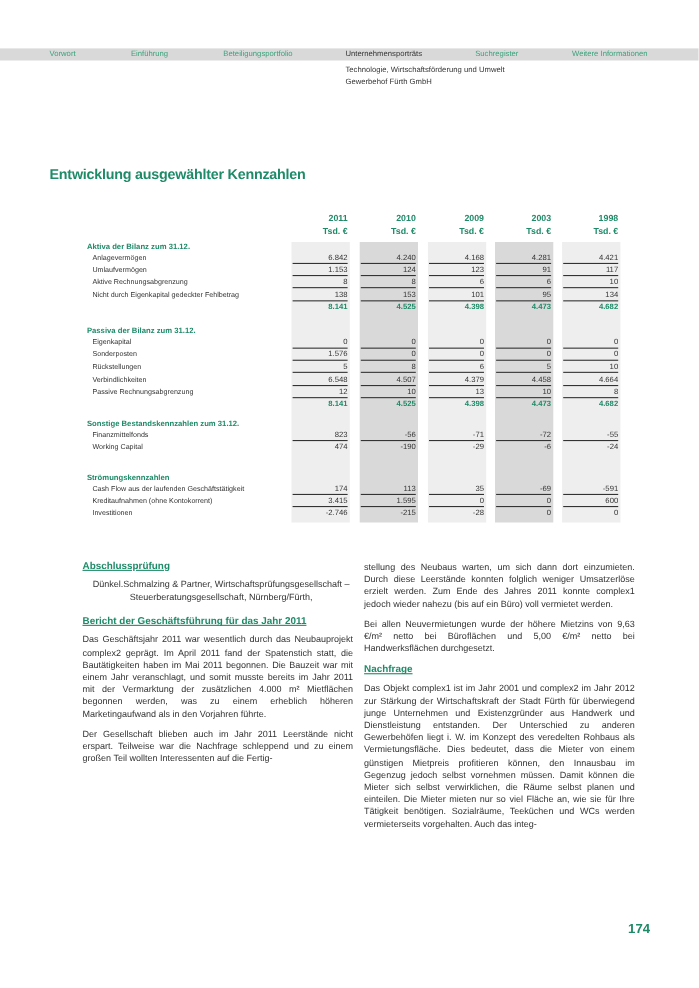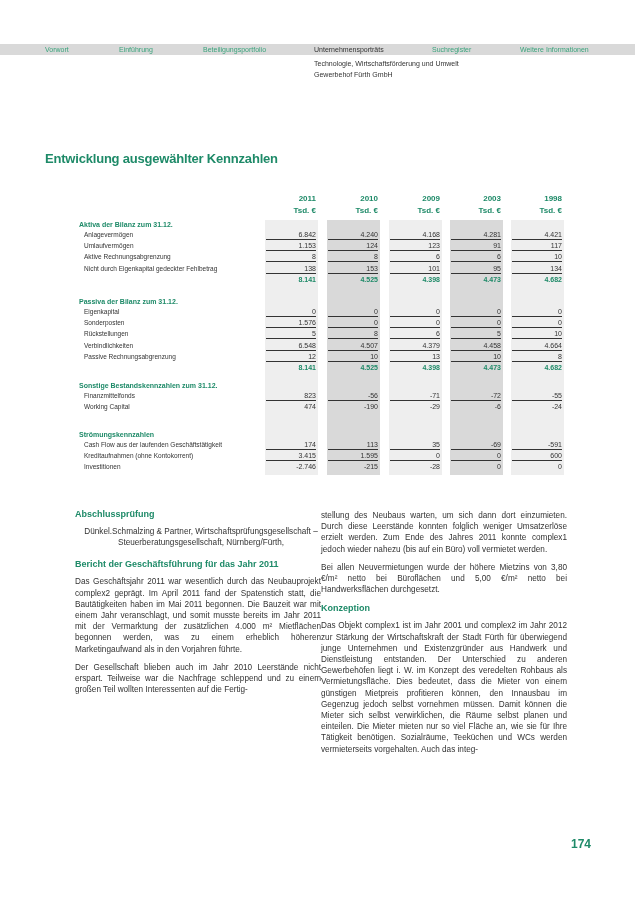--- a/index.html
+++ b/index.html
@@ -13,21 +13,21 @@
   .band-light{background:#eeeeee;}
   .band-dark{background:#d9d9d9;}
   .col-head{position:absolute;width:52px;text-align:right;font-size:8px;font-weight:bold;color:#1e8a68;line-height:12px;}
   .row{position:absolute;left:0;width:635px;height:10px;}
   .row-label{position:absolute;left:84px;top:0;font-size:6.5px;line-height:10px;color:#333;white-space:nowrap;}
   .section-label{position:absolute;left:79px;font-size:7px;font-weight:bold;line-height:10px;color:#1e8a68;white-space:nowrap;}
   .cell{position:absolute;top:0;width:50px;text-align:right;font-size:7px;line-height:10px;color:#333;}
   .cell.ul{border-bottom:1.5px solid #333;height:9px;}
   .cell.total{font-weight:bold;color:#1e8a68;}
   .text-col{position:absolute;top:508px;width:246px;font-size:8.2px;line-height:11.2px;color:#333;text-align:justify;}
-  .text-col h3{margin:0 0 6px 0;font-size:9px;color:#1e8a68;font-weight:bold;line-height:12px;}
+  .text-col h3{margin:0 0 6px 0;font-size:9px;color:#1e8a68;font-weight:bold;line-height:12px;text-decoration:underline;}
   .text-col p{margin:0 0 7px 0;}
   .text-col p.indent{padding-left:6px;text-align:center;}
   .page-number{position:absolute;left:571px;top:837px;font-size:12px;font-weight:bold;color:#1e8a68;}
 </style>
 </head>
 <body>
 
 <div class="navbar">
   <span class="nav-item" style="left:45px">Vorwort</span>
   <span class="nav-item" style="left:119px">Einführung</span>
@@ -201,23 +201,23 @@
       <span class="cell" style="left: 451px;">0</span>
       <span class="cell" style="left: 512px;">0</span>
     </div>
   </div>
 
 <div class="text-col" style="left:75px">
   <h3>Abschlussprüfung</h3>
   <p class="indent">Dünkel.Schmalzing &amp; Partner, Wirtschaftsprüfungsgesellschaft – Steuerberatungsgesellschaft, Nürnberg/Fürth,</p>
   <h3 style="margin-top:10px">Bericht der Geschäftsführung für das Jahr 2011</h3>
   <p>Das Geschäftsjahr 2011 war wesentlich durch das Neubauprojekt complex2 geprägt. Im April 2011 fand der Spatenstich statt, die Bautätigkeiten haben im Mai 2011 begonnen. Die Bauzeit war mit einem Jahr veranschlagt, und somit musste bereits im Jahr 2011 mit der Vermarktung der zusätzlichen 4.000 m² Mietflächen begonnen werden, was zu einem erheblich höheren Marketingaufwand als in den Vorjahren führte.</p>
-  <p>Der Gesellschaft blieben auch im Jahr 2010 Leerstände nicht erspart. Teilweise war die Nachfrage schleppend und zu einem großen Teil wollten Interessenten auf die Fertig-</p>
-</div>
-
-<div class="text-col" style="left:321px;top:510px">
+  <p>Der Gesellschaft blieben auch im Jahr 2011 Leerstände nicht erspart. Teilweise war die Nachfrage schleppend und zu einem großen Teil wollten Interessenten auf die Fertig-</p>
+</div>
+
+<div class="text-col" style="left:331px;top:510px">
   <p>stellung des Neubaus warten, um sich dann dort einzumieten. Durch diese Leerstände konnten folglich weniger Umsatzerlöse erzielt werden. Zum Ende des Jahres 2011 konnte complex1 jedoch wieder nahezu (bis auf ein Büro) voll vermietet werden.</p>
-  <p>Bei allen Neuvermietungen wurde der höhere Mietzins von 3,80 €/m² netto bei Büroflächen und 5,00 €/m² netto bei Handwerksflächen durchgesetzt.</p>
-  <h3>Konzeption</h3>
+  <p>Bei allen Neuvermietungen wurde der höhere Mietzins von 9,63 €/m² netto bei Büroflächen und 5,00 €/m² netto bei Handwerksflächen durchgesetzt.</p>
+  <h3>Nachfrage</h3>
   <p>Das Objekt complex1 ist im Jahr 2001 und complex2 im Jahr 2012 zur Stärkung der Wirtschaftskraft der Stadt Fürth für überwiegend junge Unternehmen und Existenzgründer aus Handwerk und Dienstleistung entstanden. Der Unterschied zu anderen Gewerbehöfen liegt i. W. im Konzept des veredelten Rohbaus als Vermietungsfläche. Dies bedeutet, dass die Mieter von einem günstigen Mietpreis profitieren können, den Innausbau im Gegenzug jedoch selbst vornehmen müssen. Damit können die Mieter sich selbst verwirklichen, die Räume selbst planen und einteilen. Die Mieter mieten nur so viel Fläche an, wie sie für Ihre Tätigkeit benötigen. Sozialräume, Teeküchen und WCs werden vermieterseits vorgehalten. Auch das integ-</p>
 </div>
 
 <div class="page-number">174</div>
 
 </body></html>

